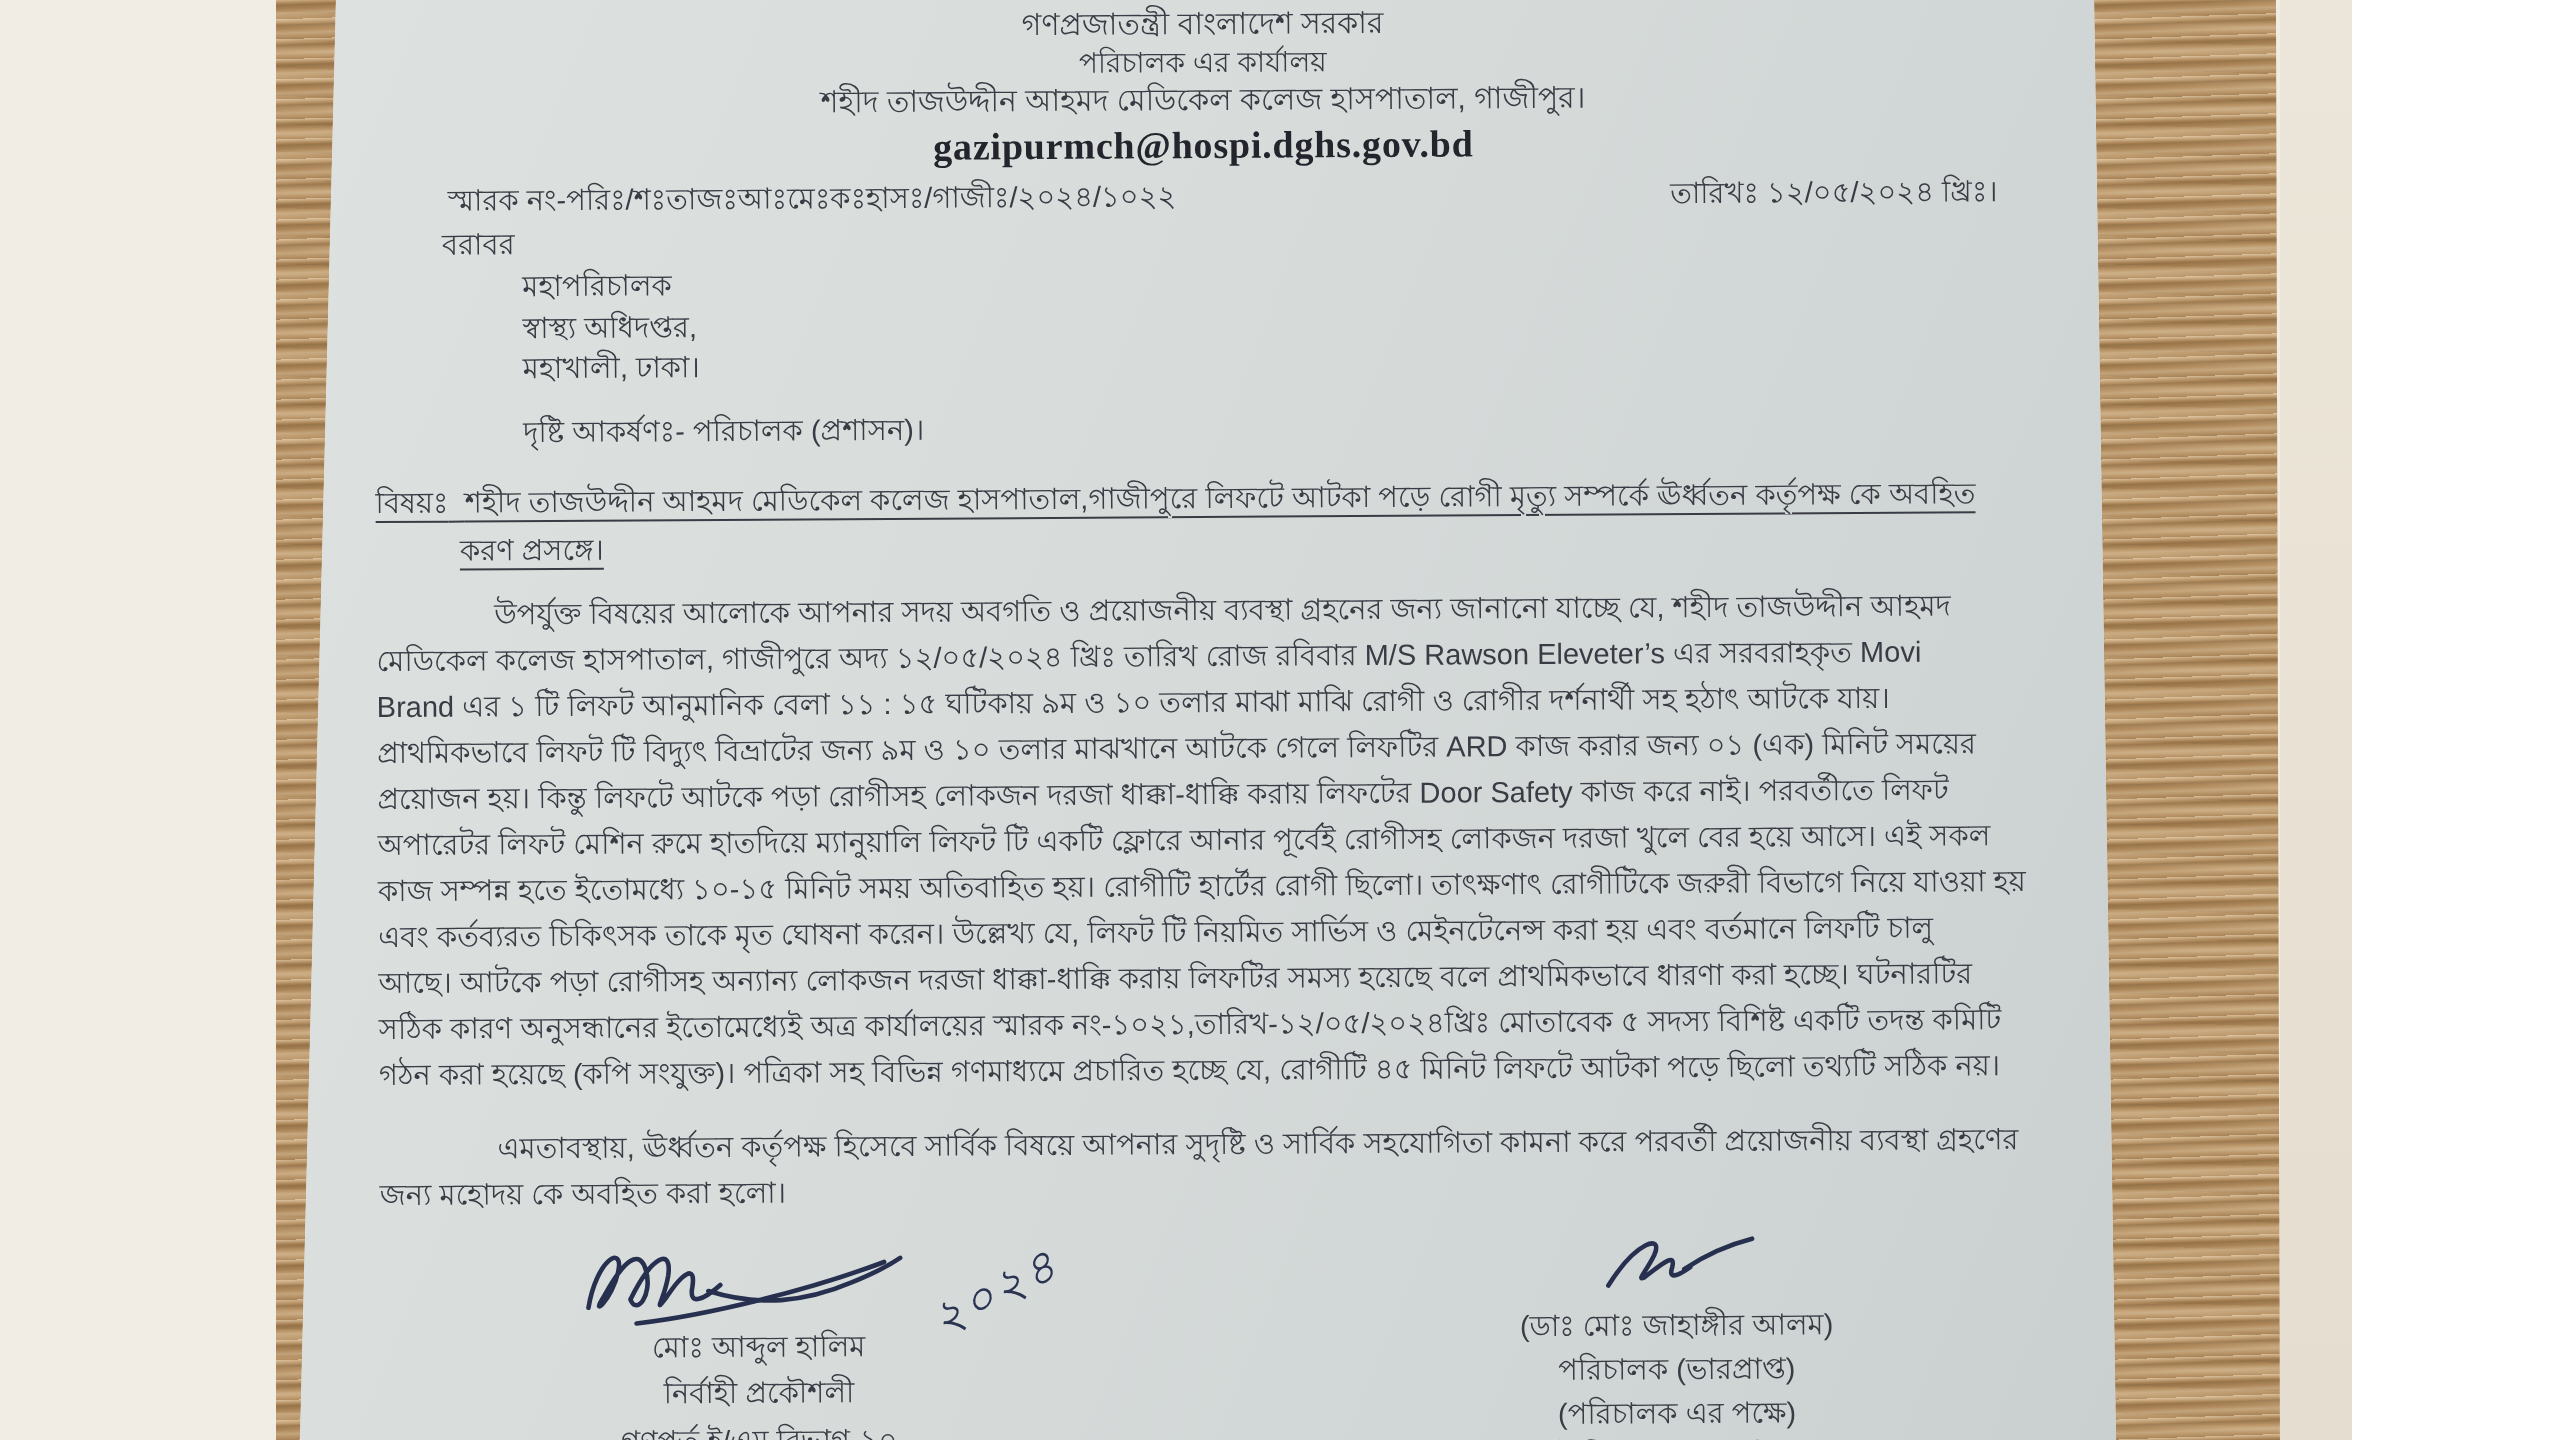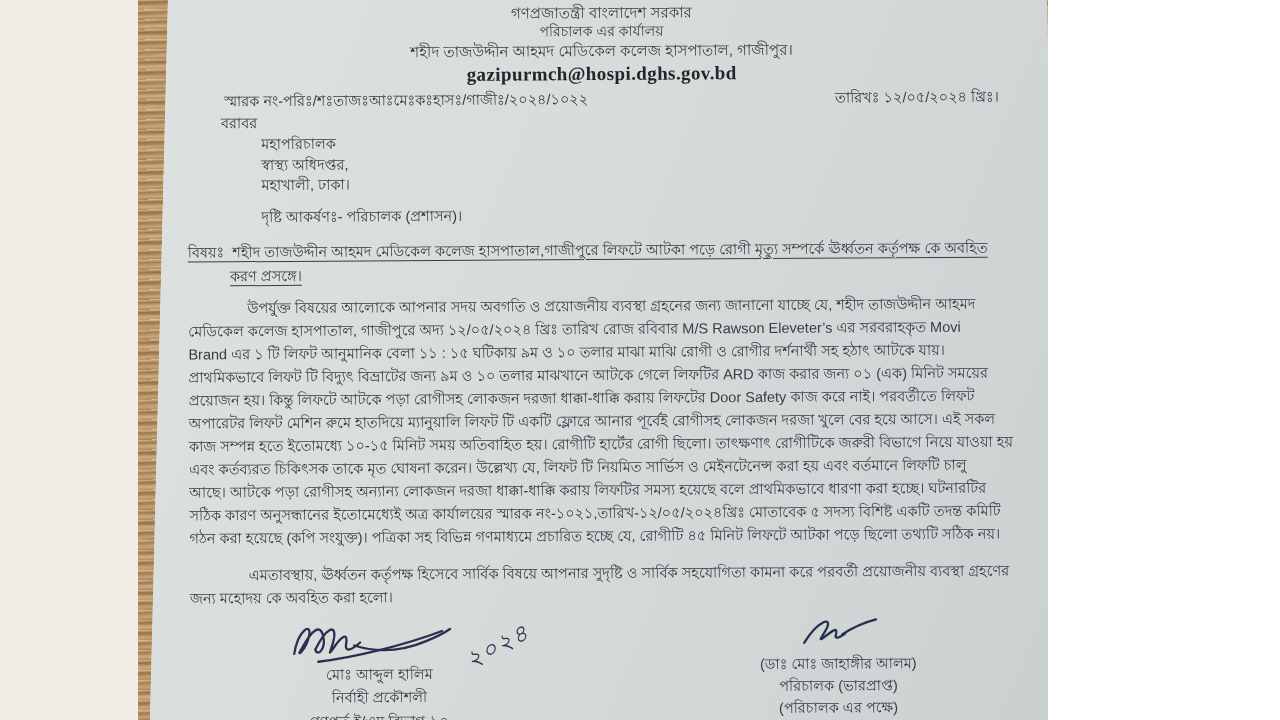--- a/index.html
+++ b/index.html
@@ -1,18 +1,18 @@
 <!DOCTYPE html>
 <html><head>
 <meta charset="utf-8">
 <style>
   html, body { margin: 0; padding: 0; }
   body { width: 1280px; height: 720px; overflow: hidden; font-family: "Liberation Sans", "DejaVu Sans", sans-serif; }
 
-  .scene { position: relative; width: 1048px; height: 720px; overflow: hidden; background: #f2ede4; }
+  .scene { position: relative; width: 1176px; height: 720px; overflow: hidden; background: #f2ede4; }
 
   
   .bg-right { position: absolute; top: 0; left: 1140px; width: 140px; height: 720px;
               background: linear-gradient(180deg, #ece6da 0%, #e8e1d3 60%, #e5ded0 100%); }
 
   
   .wood { background-color: #b08a5c;
           background-image:
             repeating-linear-gradient(178deg,
               rgba(246,228,198,0.55) 0px, rgba(246,228,198,0) 2px,

